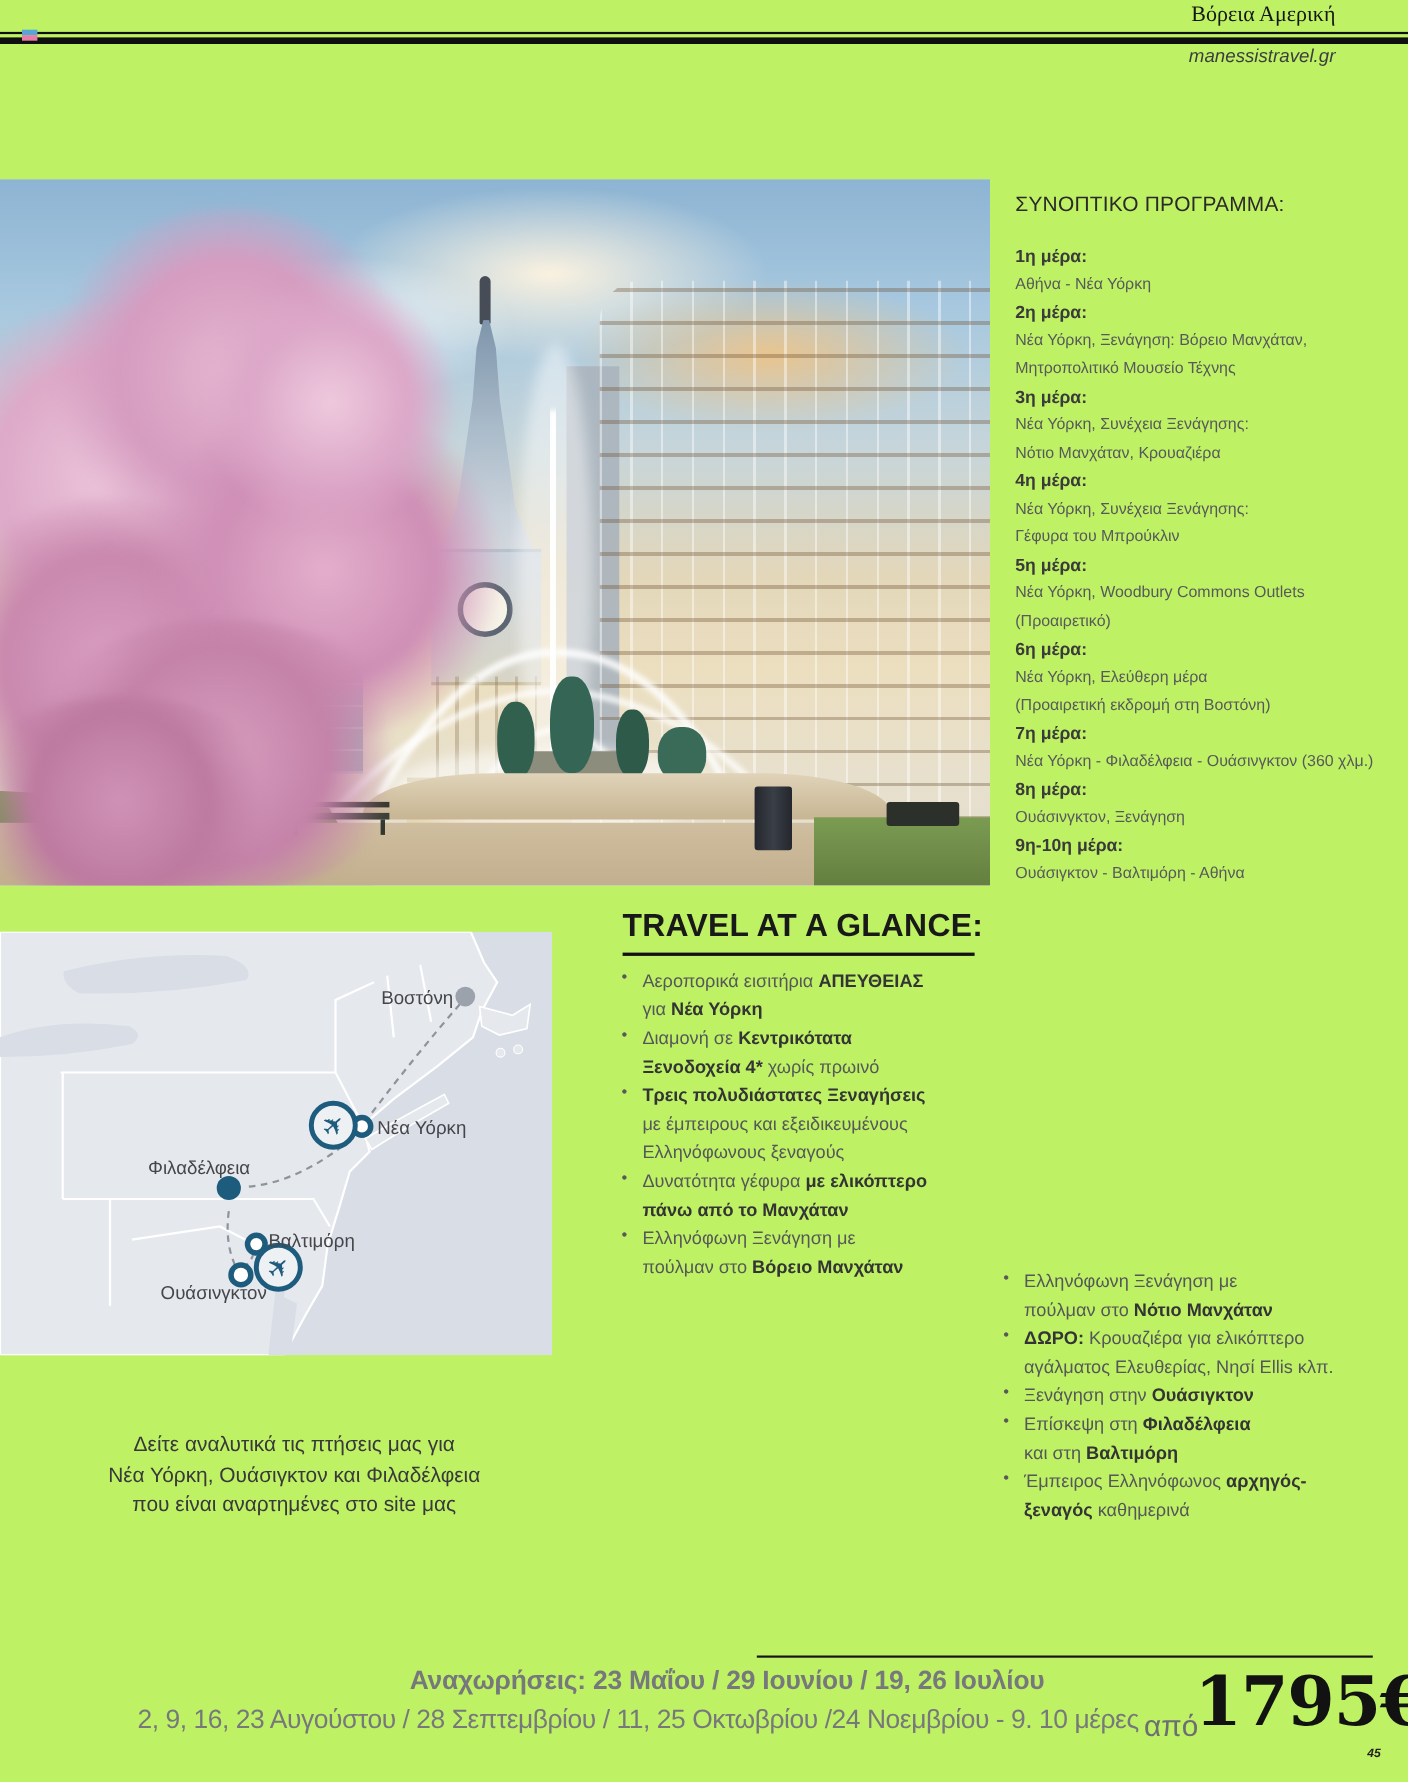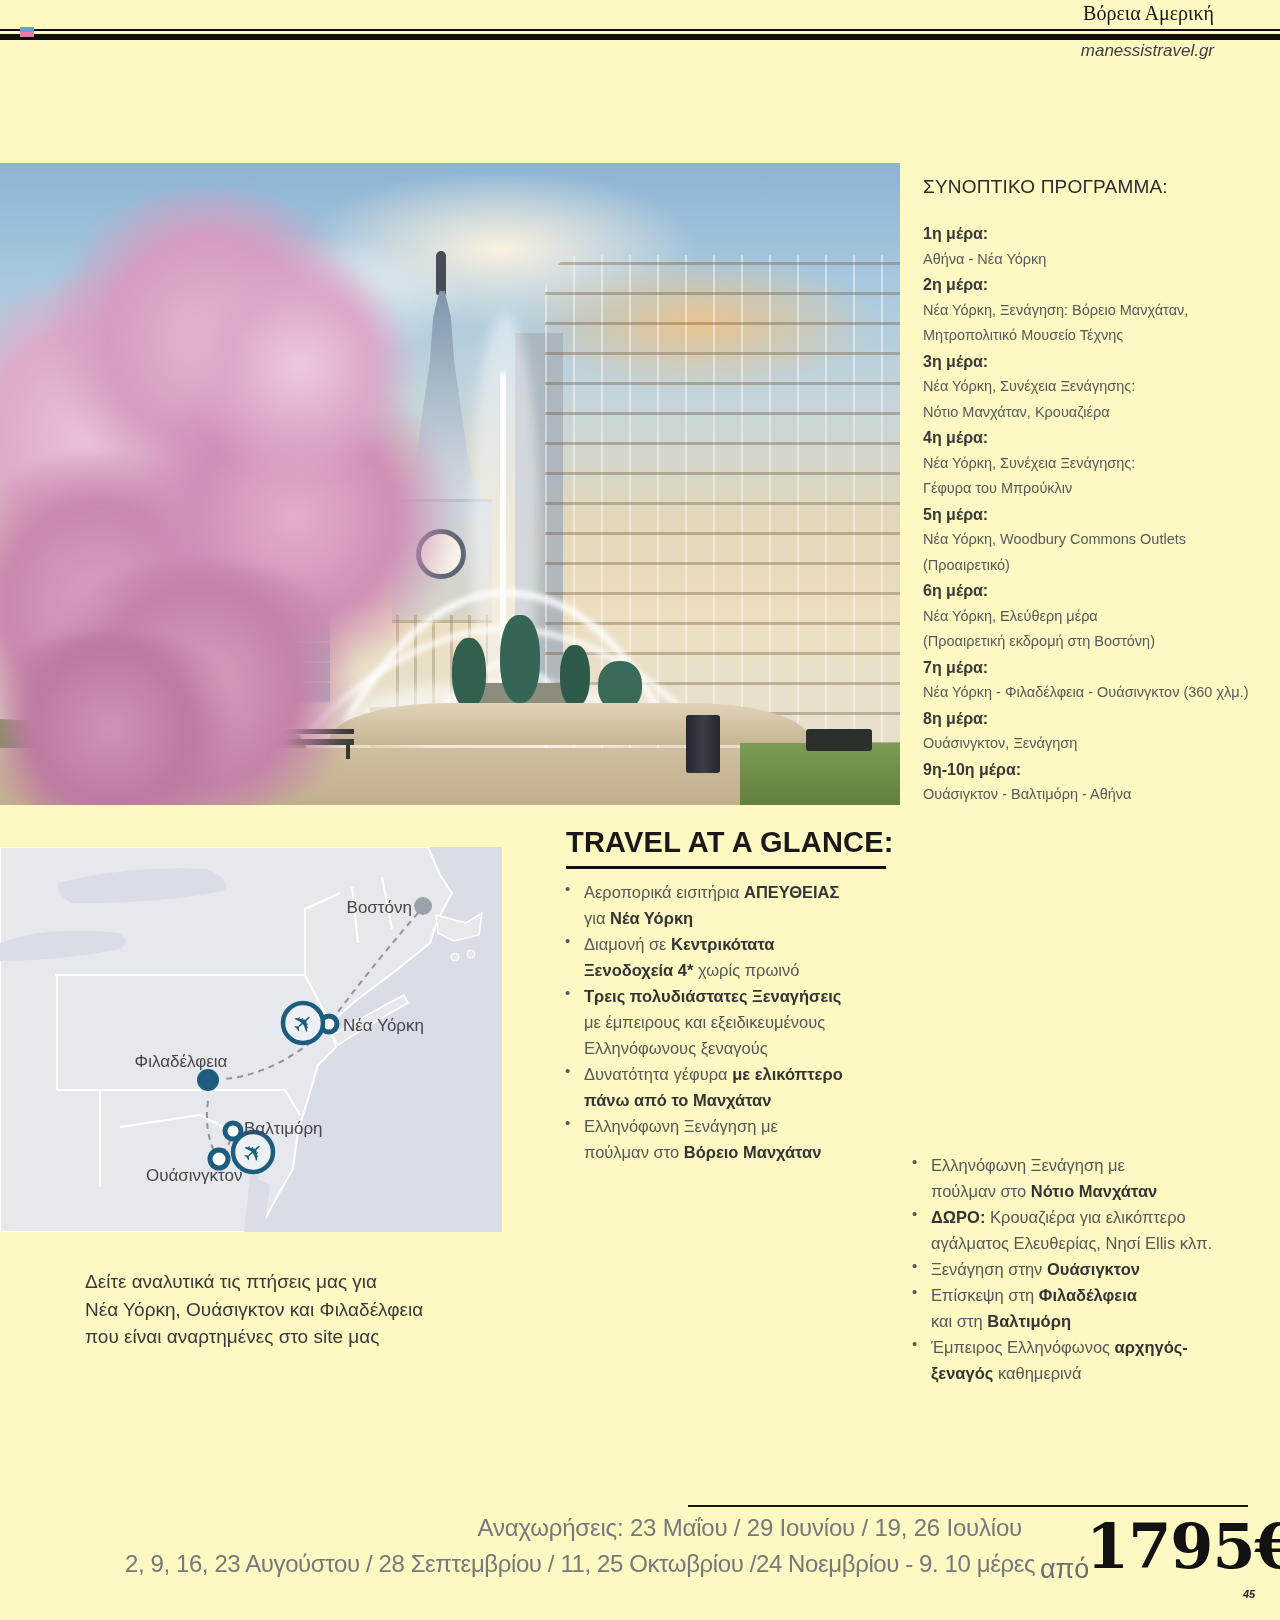--- a/index.html
+++ b/index.html
@@ -1,16 +1,16 @@
 <!DOCTYPE html>
 <html><head>
 <meta charset="utf-8">
 <style>
   html,body{margin:0;padding:0;background:#ffffff;}
-  .page{position:relative;width:1280px;height:1620px;background:#fef9c3;overflow:hidden;
+  .page{position:relative;width:1280px;height:1620px;background:#bef264;overflow:hidden;
         font-family:"Liberation Sans","DejaVu Sans",sans-serif;color:#4a4a4c;}
   .abs{position:absolute;}
 
   
   .hdr-cat{top:2px;right:66px;font-family:"Liberation Serif","DejaVu Serif",serif;
            font-size:20px;color:#161616;}
   .rule-thin{top:29px;left:0;width:1280px;height:2px;background:#0f0f0f;}
   .rule-thick{top:34px;left:0;width:1280px;height:6px;background:#0f0f0f;}
   .mark-b{top:27px;left:20px;width:14px;height:5px;background:#57a6d6;}
   .mark-p{top:32px;left:20px;width:14px;height:5px;background:#e87ca6;}
@@ -95,26 +95,26 @@
   .glance-title{font-size:29px;font-weight:700;color:#191919;letter-spacing:.2px;padding-left:14px;white-space:nowrap;}
   .glance-rule{margin:7px 0 10px 14px;width:320px;height:3px;background:#121212;}
   ul.blist{list-style:none;margin:0;padding:0;}
   ul.blist li{position:relative;padding-left:32px;margin:0;}
   ul.blist li::before{content:"\2022";position:absolute;left:13px;top:1px;font-size:15px;color:#59595b;}
   .b-line{font-size:16.5px;line-height:26px;color:#565759;white-space:nowrap;}
   .b-line b{color:#343435;font-weight:700;}
   .glance-right{left:899px;top:1152px;width:340px;}
 
   
-  .note{left:85px;top:1268px;width:365px;text-align:left;}
+  .note{left:85px;top:1300px;width:365px;text-align:center;}
   .note-line{font-size:19px;line-height:27.5px;color:#39393b;}
 
   
   .foot-rule{left:688px;top:1505px;width:560px;height:2px;background:#161616;}
-  .dates1{left:300px;top:1514px;width:722px;text-align:right;font-size:24px;color:#77787b;letter-spacing:-.2px;white-space:nowrap;}
+  .dates1{left:300px;top:1514px;width:722px;text-align:center;font-size:24px;color:#77787b;letter-spacing:-.2px;white-space:nowrap;font-weight:bold;}
   .dates2{left:125px;top:1550px;font-size:24px;color:#77787b;letter-spacing:-.4px;white-space:nowrap;}
   .price-from{left:1040px;top:1554px;font-size:27px;color:#6d6e71;}
   .price{left:1086px;top:1512px;font-family:"DejaVu Serif","Liberation Serif",serif;
          font-weight:700;font-size:62px;line-height:70px;color:#121212;letter-spacing:-1px;}
   .pagenum{left:1218px;top:1588px;font-size:11px;font-weight:700;font-style:italic;color:#231f20;margin-left:25px;}
 
   svg text{font-family:"Liberation Sans","DejaVu Sans",sans-serif;}
 </style>
 </head>
 <body>

